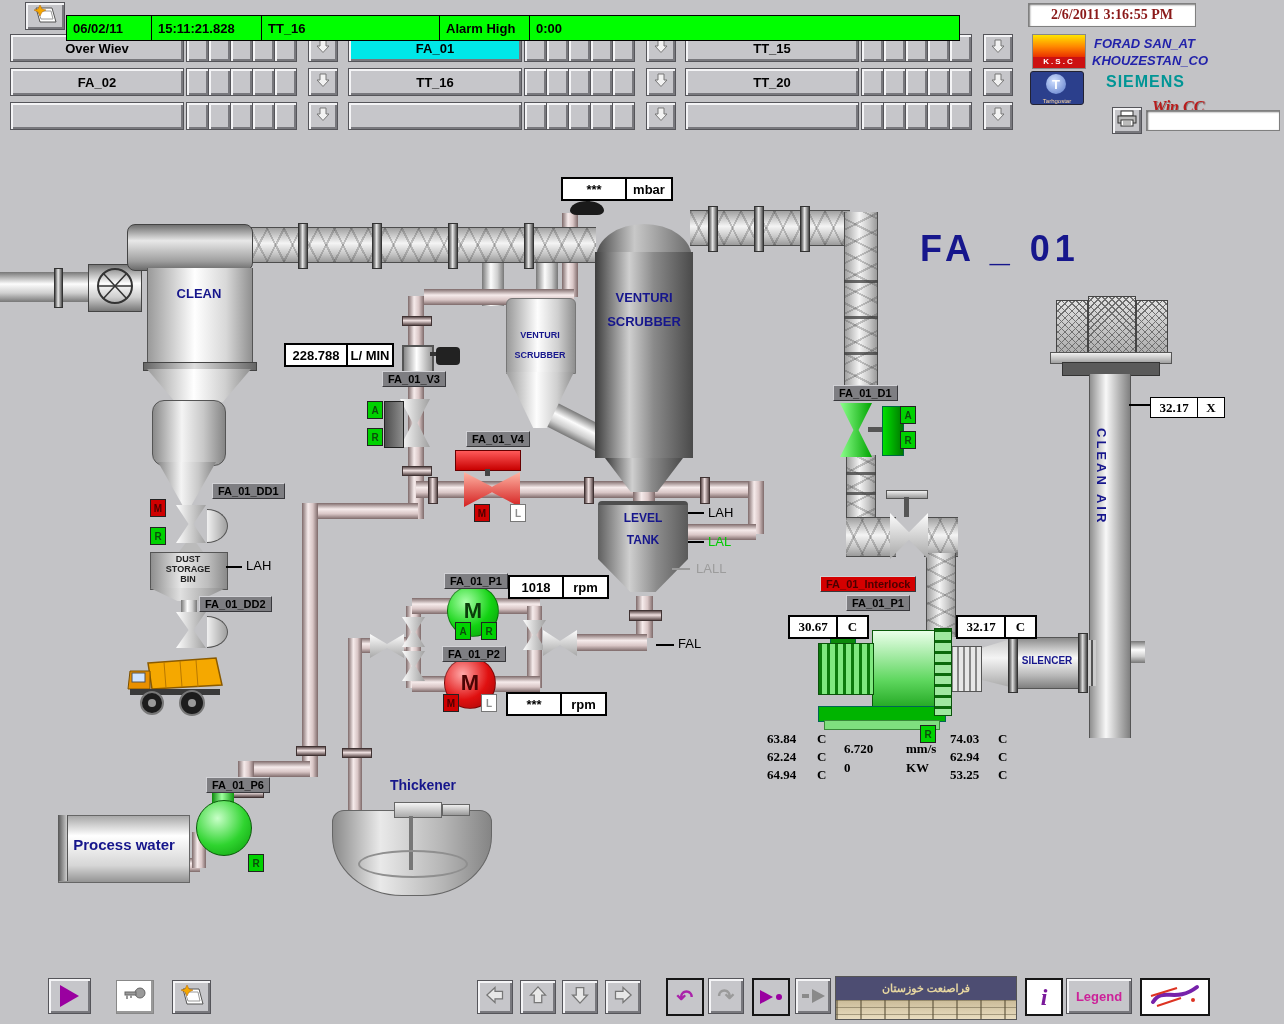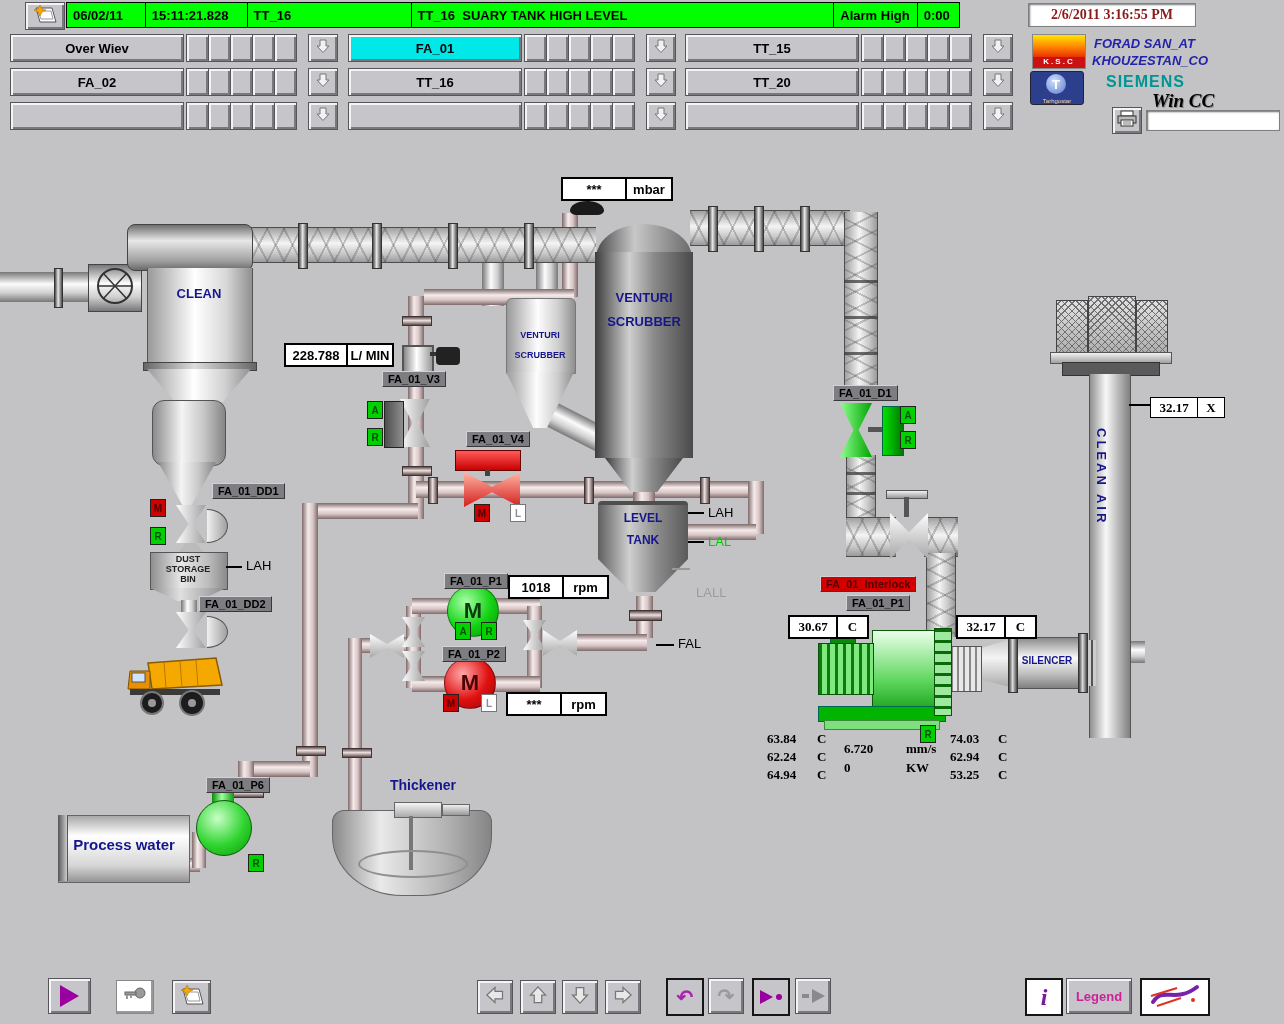--- a/index.html
+++ b/index.html
@@ -79,25 +79,24 @@
 
   <div class="abs raised btn" style="left:25px;top:2px;width:38px;height:26px">
     <span>
       <svg width="26" height="20" viewBox="0 0 26 20">
           <polygon points="4,4 20,4 24,18 8,18" fill="#fff" stroke="#555"></polygon>
           <polygon points="6,7 19,7 21,15 9,15" fill="none" stroke="#999"></polygon>
           <polygon points="8,1 10,5 14,6 10,8 8,12 6,8 2,6 6,5" fill="#f5a800" stroke="#b06000" stroke-width="0.5"></polygon>
         </svg>
     </span>
   </div>
-  <div class="abs greenbar" style="left:66px;top:2px;width:892px;height:24px">
+  <div class="abs greenbar" style="left:66px;top:15px;width:892px;height:24px">
     <div class="gcell" style="width:72px">06/02/11</div>
     <div class="gcell" style="width:97px">15:11:21.828</div>
     <div class="gcell" style="width:165px">TT_16</div>
-    <div class="gcell" style="width:448px">TT_16  SUARY TANK HIGH LEVEL</div>
     <div class="gcell" style="width:77px">Alarm High</div>
     <div class="gcell" style="width:32px;border-right:none">0:00</div>
   </div>
   <div class="abs dtbox" style="left:1028px;top:3px;width:166px;height:22px">2/6/2011 3:16:55 PM</div>
 
   <div class="abs raised btn navbtn" style="left:10px;top:34px;width:172px;height:26px">Over Wiev</div>
   <div class="abs raised btn navbtn" style="left:10px;top:68px;width:172px;height:26px">FA_02</div>
   <div class="abs raised btn navbtn" style="left:10px;top:102px;width:172px;height:26px"></div>
 
   <div class="abs raised btn navbtn active" style="left:348px;top:34px;width:172px;height:26px">FA_01</div>
@@ -205,32 +204,33 @@
   <div class="abs" style="left:1032px;top:34px;width:52px;height:33px;border:1px solid #888;background:linear-gradient(180deg,#ffe400,#ff8800 35%,#e82800 70%,#c00000);z-index:40">
     <div style="position:absolute;left:0;bottom:0;width:100%;height:11px;background:#cc1111;color:#fff;font-size:8px;font-weight:bold;text-align:center;letter-spacing:2px">K.S.C</div>
   </div>
   <div class="abs" style="left:1094px;top:36px;color:#2222aa;font-style:italic;font-weight:bold;font-size:13px;z-index:40">FORAD SAN_AT</div>
   <div class="abs" style="left:1092px;top:53px;color:#2222aa;font-style:italic;font-weight:bold;font-size:13px;z-index:40">KHOUZESTAN_CO</div>
   <div class="abs" style="left:1030px;top:71px;width:52px;height:32px;background:#2b3f8c;border:1px solid #223;border-radius:3px;z-index:40">
     <div style="position:absolute;left:15px;top:2px;width:20px;height:20px;border-radius:50%;background:radial-gradient(circle at 40% 35%,#cfe0ff,#5a78c8);color:#fff;font-weight:bold;font-size:13px;display:flex;align-items:center;justify-content:center">T</div>
     <div style="position:absolute;left:0;bottom:0;width:100%;text-align:center;font-size:6px;color:#ffd9a0">Tarhgostar</div>
   </div>
   <div class="abs" style="left:1106px;top:73px;color:#009595;font-weight:bold;font-size:16px;letter-spacing:1px;z-index:40">SIEMENS</div>
-  <div class="abs" style="left:1152px;top:90px;color:#000000;font-weight:bold;font-style:italic;font-size:19px;font-family:'Liberation Serif',serif;text-shadow:1px 1px 0 #888;z-index:40">Win CC</div>
+  <div class="abs" style="left:1152px;top:98px;color:#b91c1c;font-weight:bold;font-style:italic;font-size:16px;font-family:'Liberation Serif',serif;text-shadow:1px 1px 0 #888;z-index:40">Win CC</div>
   <div class="abs raised btn" style="left:1112px;top:107px;width:28px;height:25px;z-index:40">
     <span><svg width="20" height="17" viewBox="0 0 20 17">
           <rect x="4" y="1" width="12" height="5" fill="#fff" stroke="#333"></rect>
           <rect x="1" y="6" width="18" height="7" fill="#bbb" stroke="#333"></rect>
           <rect x="4" y="10" width="12" height="6" fill="#fff" stroke="#333"></rect>
           <line x1="6" y1="12" x2="14" y2="12" stroke="#777"></line>
           <line x1="6" y1="14" x2="14" y2="14" stroke="#777"></line>
         </svg></span>
   </div>
   <div class="abs sunken" style="left:1146px;top:110px;width:132px;height:19px;z-index:40"></div>
 
+  <div class="abs" style="left:920px;top:228px;font-size:36px;font-weight:bold;color:#16168c;letter-spacing:5px;z-index:30">FA _ 01</div>
 
   <div class="pipe-v" style="left:562px;top:213px;width:16px;height:84px"></div>
   <div class="pipe-h" style="left:424px;top:289px;width:150px;height:16px"></div>
   <div class="pipe-v" style="left:408px;top:296px;width:16px;height:223px"></div>
   <div class="fl-h" style="left:402px;top:316px;width:28px;height:8px"></div>
   <div class="fl-h" style="left:402px;top:466px;width:28px;height:8px"></div>
 
   <div class="pipe-h" style="left:416px;top:481px;width:344px;height:17px"></div>
   <div class="fl-v" style="left:428px;top:477px;width:8px;height:25px"></div>
   <div class="fl-v" style="left:584px;top:477px;width:8px;height:25px"></div>
@@ -382,21 +382,21 @@
   <div class="vessel" style="left:598px;top:501px;width:90px;height:8px;background:#4e4e4e;border-radius:4px"></div>
   <div class="vessel" style="left:598px;top:505px;width:90px;height:54px;background:linear-gradient(90deg,#5f5f5f,#cfcfcf 35%,#8c8c8c 65%,#5a5a5a)"></div>
   <div class="vlabel navy" style="left:598px;top:511px;width:90px;font-size:12px">LEVEL</div>
   <div class="vlabel navy" style="left:598px;top:533px;width:90px;font-size:12px">TANK</div>
   <div class="vessel" style="left:598px;top:559px;width:90px;height:33px;clip-path:polygon(0 0,100% 0,64% 100%,36% 100%);background:linear-gradient(90deg,#5f5f5f,#cfcfcf 35%,#8c8c8c 65%,#5a5a5a)"></div>
   <div class="tick" style="left:688px;top:512px;width:16px;height:2px"></div>
   <div class="lvl" style="left:708px;top:505px;color:#000">LAH</div>
   <div class="tick" style="left:688px;top:541px;width:16px;height:2px"></div>
   <div class="lvl" style="left:708px;top:534px;color:#00cc00">LAL</div>
   <div class="tick" style="left:672px;top:568px;width:18px;height:2px;background:#999"></div>
-  <div class="lvl" style="left:696px;top:585px;color:#9c9c9c">LALL</div>
+  <div class="lvl" style="left:696px;top:561px;color:#9c9c9c">LALL</div>
   <div class="tick" style="left:656px;top:644px;width:18px;height:2px"></div>
   <div class="lvl" style="left:678px;top:636px;color:#000">FAL</div>
 
   <div class="bt-h vwhite" style="left:370px;top:634px;width:34px;height:24px"></div>
   <div class="bt-v vwhite-v" style="left:402px;top:617px;width:23px;height:30px"></div>
   <div class="bt-v vwhite-v" style="left:402px;top:651px;width:23px;height:30px"></div>
   <div class="bt-v vwhite-v" style="left:523px;top:620px;width:23px;height:30px"></div>
   <div class="bt-h vwhite" style="left:543px;top:630px;width:34px;height:26px"></div>
 
   <div class="tag" style="left:444px;top:573px">FA_01_P1</div>
@@ -587,20 +587,24 @@
       <span style="width:0;height:0;border-top:7px solid transparent;border-bottom:7px solid transparent;border-left:13px solid #9a00a0"></span>
       <span style="width:6px;height:6px;border-radius:50%;background:#9a00a0;margin-left:3px"></span>
     </span>
   </div>
   <div class="abs raised btn" style="left:795px;top:978px;width:34px;height:34px">
     <span style="display:flex;align-items:center">
       <span style="width:7px;height:4px;background:#8a8a8a;margin-right:3px"></span>
       <span style="width:0;height:0;border-top:7px solid transparent;border-bottom:7px solid transparent;border-left:13px solid #8a8a8a"></span>
     </span>
   </div>
+  <div class="abs" style="left:835px;top:976px;width:180px;height:42px;border:1px solid #555;overflow:hidden;z-index:40">
+    <div style="position:absolute;left:0;top:0;width:100%;height:55%;background:#4d4d72;display:flex;align-items:center;justify-content:center;color:#e6d6a0;font-size:11px;font-weight:bold">فراصنعت خوزستان</div>
+    <div style="position:absolute;left:0;top:55%;width:100%;height:45%;background:repeating-linear-gradient(90deg,rgba(90,80,55,.55) 0 2px,transparent 2px 24px),repeating-linear-gradient(180deg,rgba(90,80,55,.45) 0 1px,transparent 1px 7px),linear-gradient(180deg,#cabb98,#e9ddc0)"></div>
+  </div>
   <div class="abs btn darkframe" style="left:1025px;top:978px;width:34px;height:34px">
     <span style="font-family:'Liberation Serif',serif;font-style:italic;font-weight:bold;font-size:24px;color:#7a1a9a">i</span>
   </div>
   <div class="abs raised btn" style="left:1066px;top:978px;width:64px;height:34px;font-weight:bold;font-size:13px;color:#cc2299">Legend</div>
   <div class="abs btn darkframe" style="left:1140px;top:978px;width:66px;height:34px">
     <span><svg width="56" height="26" viewBox="0 0 56 26">
           <path d="M6 20 C 16 4, 28 22, 50 5" fill="none" stroke="#7722aa" stroke-width="4" stroke-linecap="round"></path>
           <line x1="4" y1="14" x2="30" y2="6" stroke="#dd3322" stroke-width="2"></line>
           <line x1="10" y1="24" x2="34" y2="16" stroke="#dd3322" stroke-width="2"></line>
           <circle cx="46" cy="18" r="2" fill="#dd3322"></circle>

